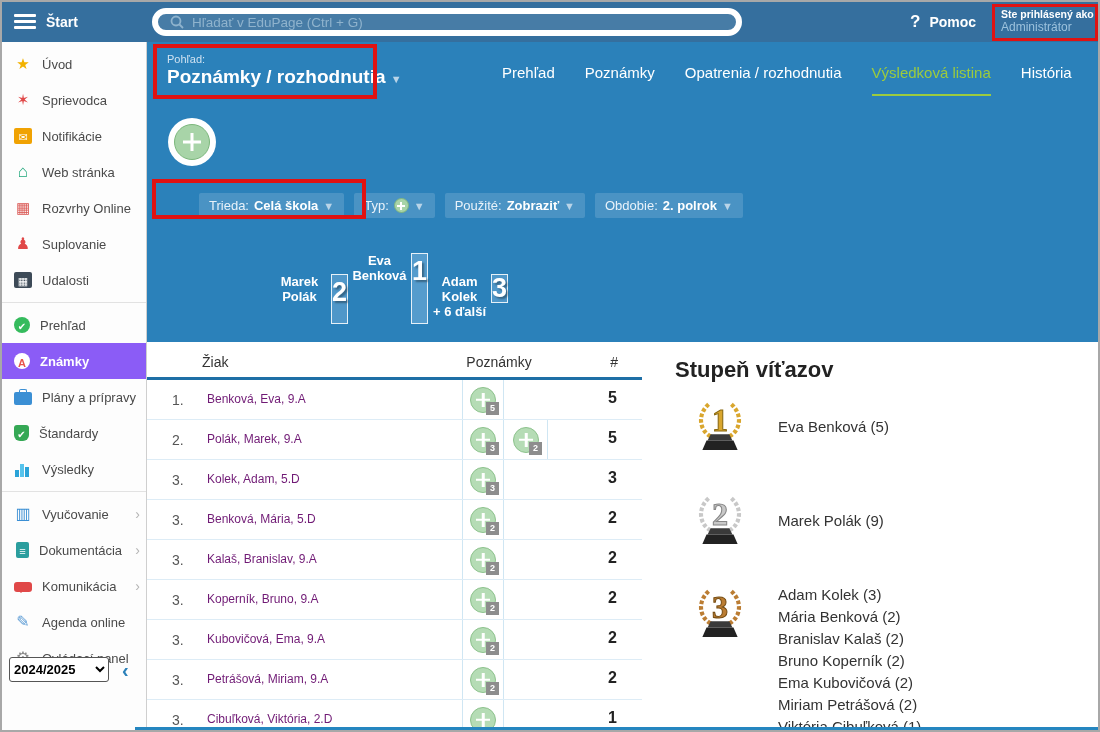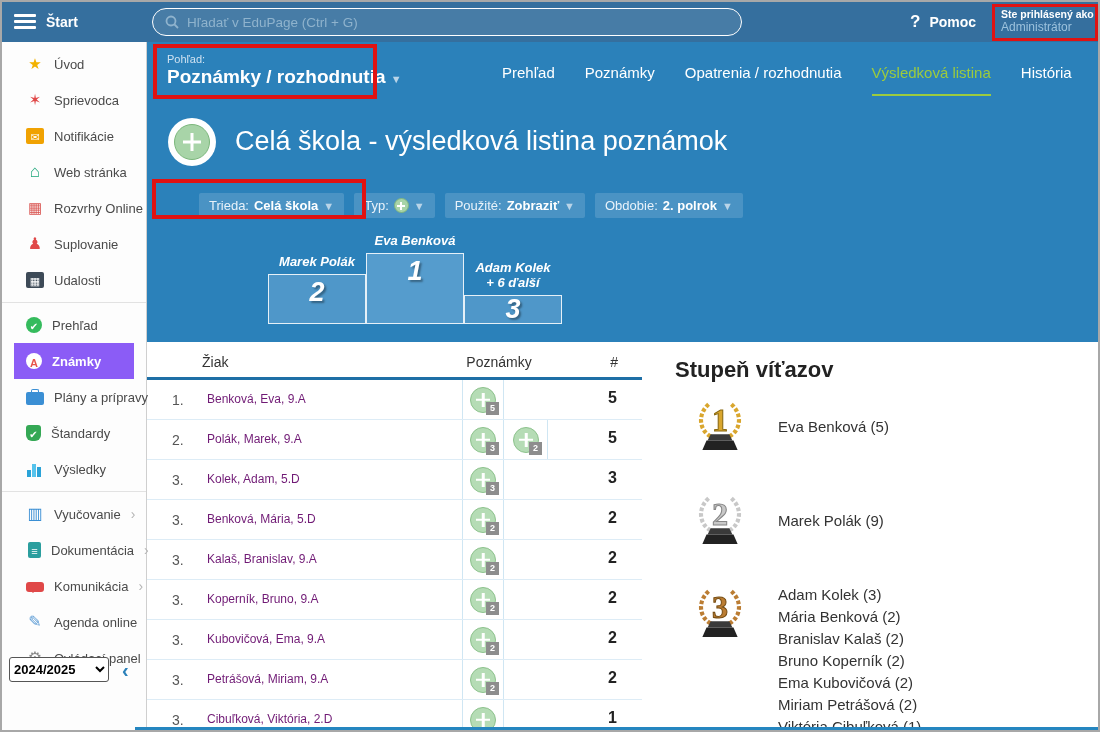--- a/index.html
+++ b/index.html
@@ -4,34 +4,34 @@
 <style>
   * { margin:0; padding:0; box-sizing:border-box; }
   body { font-family:"Liberation Sans", sans-serif; background:#e8e8e8; }
   .window { position:relative; width:1100px; height:732px; border:2px solid #a8a8a8; background:#fff; overflow:hidden; }
 
   
   .topbar { position:absolute; left:0; top:0; width:100%; height:40px; background:#356f9e; z-index:30; }
   .hamburger { position:absolute; left:12px; top:12px; width:22px; height:16px; cursor:pointer; }
   .hamburger div { height:2.5px; background:#fff; margin-bottom:3.5px; border-radius:1px; }
   .start-label { position:absolute; left:44px; top:12px; color:#fff; font-size:14px; font-weight:bold; }
-  .search-box { position:absolute; left:150px; top:6px; width:590px; height:28px; background:#477ca6; border:1px solid #ffffff; border-radius:15px; display:flex; align-items:center; padding:0 12px; gap:8px; }
+  .search-box { position:absolute; left:150px; top:6px; width:590px; height:28px; background:#477ca6; border:6px solid #ffffff; border-radius:15px; display:flex; align-items:center; padding:0 12px; gap:8px; }
   .search-box svg { flex:0 0 auto; }
   .search-input { background:transparent; border:none; outline:none; color:#dce9f3; font-size:13.5px; width:100%; font-family:"Liberation Sans",sans-serif; }
   .search-input::placeholder { color:#8fb3cd; }
   .help { position:absolute; left:908px; top:10px; color:#fff; display:flex; gap:9px; align-items:center; cursor:pointer; }
   .help .qmark { font-size:17px; font-weight:bold; }
   .help .hlabel { font-size:14px; font-weight:bold; }
   .login-box { position:absolute; left:990px; top:2px; width:106px; height:37px; border:3px solid #e01212; padding:1px 6px; cursor:pointer; }
   .login-line1 { color:#fff; font-size:10.5px; font-weight:bold; white-space:nowrap; }
   .login-line2 { color:#9cc2dd; font-size:12px; }
 
   
   .sidebar { position:absolute; left:0; top:40px; width:145px; height:690px; background:#fdfdfd; border-right:1px solid #cfcfcf; z-index:20; }
-  .side-group { padding:4px 12px; border-bottom:1px solid #e2e2e2; }
+  .side-group { padding:4px 0; border-bottom:1px solid #e2e2e2; }
   .side-group:last-child { border-bottom:none; }
   .side-item { height:36px; display:flex; align-items:center; padding:0 6px 0 12px; gap:10px; font-size:13px; color:#4a4a4a; cursor:pointer; white-space:nowrap; }
   .side-item.selected { background:#8b5cf6; color:#fff; font-weight:bold; }
   .chev { margin-left:auto; color:#b5b5b5; font-size:14px; }
   .icn { width:18px; height:16px; flex:0 0 18px; text-align:center; font-size:15px; line-height:16px; position:relative; }
   .icn-star::before { content:"★"; color:#f2b200; }
   .icn-wand::before { content:"✶"; color:#e04848; }
   .icn-mail { background:#f0a202; border-radius:2px; }
   .icn-mail::before { content:"✉"; color:#fff; font-size:11px; position:absolute; left:0; right:0; top:1px; }
   .icn-home::before { content:"⌂"; color:#1fa67a; font-weight:bold; font-size:17px; }
@@ -83,21 +83,21 @@
   .filter-btn { background:rgba(255,255,255,0.15); border-radius:2px; padding:5px 10px; font-size:13px; display:flex; align-items:center; gap:5px; cursor:pointer; white-space:nowrap; }
   .filter-btn .flabel { color:#e8f2fa; }
   .filter-btn .fvalue { font-weight:bold; color:#fff; }
   .mini-plus { width:15px; height:15px; border-radius:50%; background:#a8d4a8; border:1px solid #7fb57f; position:relative; display:inline-block; }
   .mini-plus::before, .mini-plus::after { content:""; position:absolute; left:50%; top:50%; background:#fff; transform:translate(-50%,-50%); }
   .mini-plus::before { width:8px; height:2px; }
   .mini-plus::after { width:2px; height:8px; }
 
   
   .podium { position:absolute; left:121px; top:185px; width:294px; height:97px; display:flex; align-items:flex-end; }
-  .pod-col { width:98px; display:flex; flex-direction:column; justify-content:flex-end; text-align:center;font-style:italic; }
+  .pod-col { width:80px; display:flex; flex-direction:row; justify-content:flex-end; text-align:center; }
   .pod-label { font-size:13px; font-weight:bold; color:#fff; margin-bottom:5px; line-height:15px; }
   .pod-block { background:#4f97c9; border:1px solid rgba(255,255,255,0.85); font-size:27px; font-weight:bold; color:#fff; text-shadow:2px 2px 2px rgba(0,0,0,0.35); padding-top:2px; }
   .pod-block.h1 { height:71px; background:#559ccd; }
   .pod-block.h2 { height:50px; }
   .pod-block.h3 { height:29px; padding-top:0; line-height:27px; }
 
   
   .notes-table { position:absolute; left:0; top:300px; width:495px; }
   .thead { position:relative; height:38px; border-bottom:3px solid #1e6fa6; font-size:14px; font-weight:normal; color:#333; }
   .th-ziak { position:absolute; left:55px; top:12px; }
@@ -254,21 +254,20 @@
       <div class="tabs" id="tabs">
           <div class="tab">Prehľad</div>
           <div class="tab">Poznámky</div>
           <div class="tab">Opatrenia / rozhodnutia</div>
           <div class="tab active">Výsledková listina</div>
           <div class="tab">História</div>
         </div>
       <div class="bigplus">
           <span class="bigplus-inner"></span>
         </div>
-      <div class="page-title">Celá škola - výsledková listina poznámok</div>
       <div class="filters" id="filters">
           <div class="filter-btn">
             <span class="flabel">Trieda:</span>
             <span class="fvalue">Celá škola</span>
             <span class="caret">▼</span>
           </div>
           <div class="filter-btn">
             <span class="flabel">Typ:</span>
             <span class="mini-plus"></span>
             <span class="caret">▼</span>

